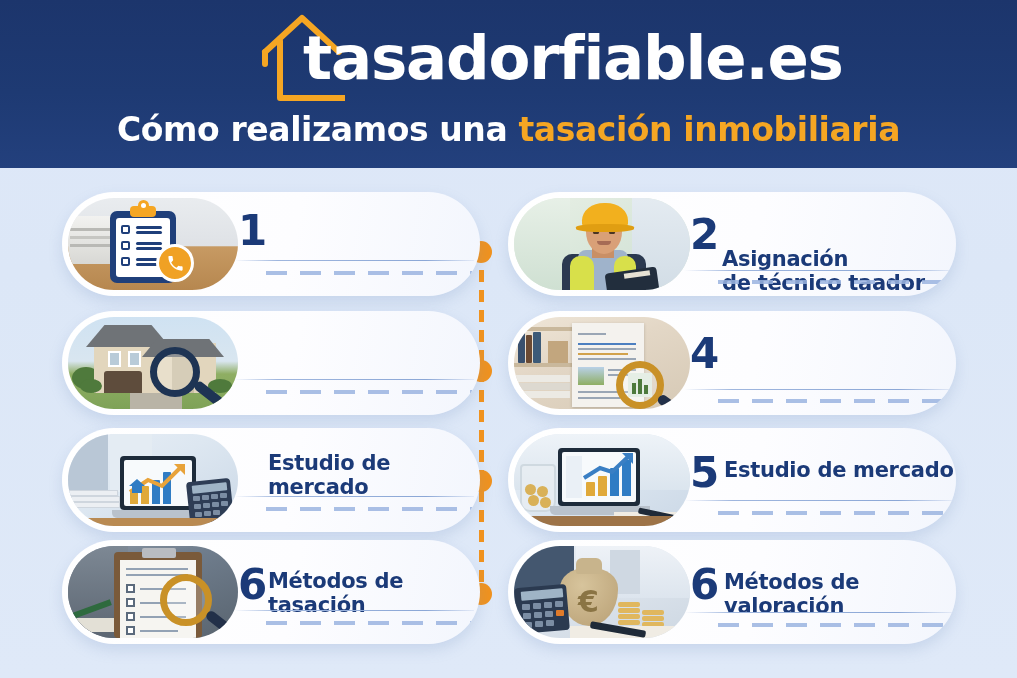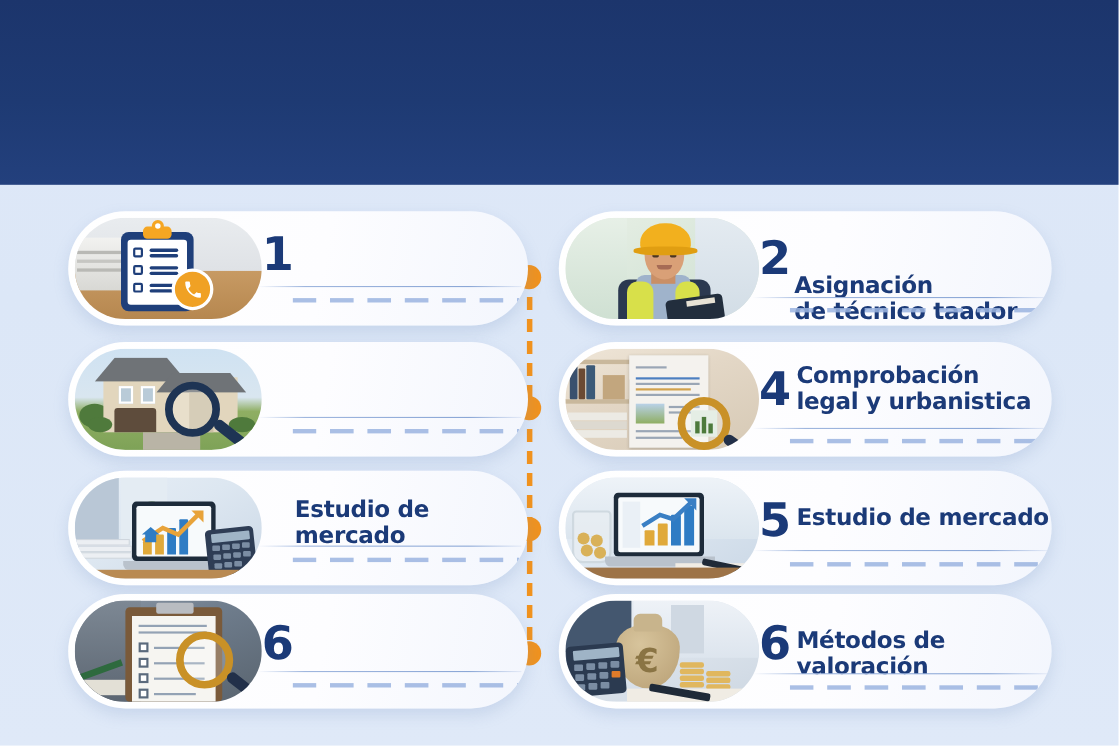--- a/index.html
+++ b/index.html
@@ -170,20 +170,33 @@
   .calc2 { background:#2b3a50; border-radius:4px; }
   .coin-stack { background:#e0b75e; border-radius:2px; }
   .sheet { background:#f0ece4; }
 </style>
 </head>
 <body>
 
 <div id="page">
 
   <div id="header">
+    <div id="logo-row">
+      <div id="logo-inner">
+        <svg id="house-mark" viewBox="0 0 86 92">
+          <path d="M6 40 L43 6 L80 40" fill="none" stroke="#f5a623" stroke-width="6" stroke-linecap="round" stroke-linejoin="round"></path>
+          <path d="M6 40 L6 52" fill="none" stroke="#f5a623" stroke-width="6" stroke-linecap="round"></path>
+          <path d="M21 29 L21 86 L110 86" fill="none" stroke="#f5a623" stroke-width="6" stroke-linecap="round" stroke-linejoin="round"></path>
+        </svg>
+        <div id="logo-word">tasadorfiable.es</div>
+      </div>
+    </div>
+    <div id="subtitle">
+      <span class="w">Cómo realizamos una</span><span class="w">&nbsp;</span><span class="o">tasación inmobiliaria</span>
+    </div>
   </div>
 
   <div id="timeline"></div>
   <div class="node" style="left:470px; top:241px;">
     <div class="stub"></div>
       <div class="dot"></div>
   </div>
   <div class="node" style="left:470px; top:360px;">
     <div class="stub"></div>
       <div class="dot"></div>
@@ -311,22 +324,20 @@
         <div class="shape mag-gold" style="left:102px;top:44px;width:48px;height:48px;"></div>
         <div class="shape" style="left:114px;top:56px;width:24px;height:24px;background:#e5eee5;"></div>
         <div class="shape" style="left:118px;top:66px;width:4px;height:11px;background:#4d7a3c;"></div>
         <div class="shape" style="left:124px;top:62px;width:4px;height:15px;background:#4d7a3c;"></div>
         <div class="shape" style="left:130px;top:68px;width:4px;height:9px;background:#4d7a3c;"></div>
         <div class="shape mag-handle-gold" style="left:142px;top:84px;width:30px;height:10px;transform:rotate(36deg);"></div>
       </div>
     </div>
     <div class="body" style="left:182px; width:266px;">
       <div class="num" style="left:0px; top:22px; font-size:42px;">4</div>
-      <div class="title" style="left:34px; top:19px; font-size:21px; width:236px;">Comprobación
-legal y urbanistica</div>
       <div class="rule" style="left:-6px; top:78px; width:268px;"></div>
       <div class="dashes" style="left:28px; top:88px; width:232px;"></div>
     </div>
   </div>
 
   <div class="card left-card" style="left:62px; top:428px; width:418px;">
     <div class="thumb">
       <div class="sc bg-office">
         <div class="shape" style="left:0;top:0;width:40px;height:64px;background:#b9c7d6;"></div>
         <div class="shape" style="left:42px;top:0;width:42px;height:58px;background:#e4ecf3;"></div>
@@ -424,20 +435,21 @@
         <div class="shape cb-box" style="left:58px;top:66px;width:9px;height:9px;"></div>
         <div class="shape cb-line" style="left:72px;top:70px;width:46px;"></div>
         <div class="shape cb-box" style="left:58px;top:80px;width:9px;height:9px;"></div>
         <div class="shape cb-line" style="left:72px;top:84px;width:38px;"></div>
         <div class="shape mag-gold" style="left:92px;top:28px;width:52px;height:52px;"></div>
         <div class="shape mag-handle-gold" style="left:136px;top:72px;width:32px;height:10px;transform:rotate(38deg);"></div>
       </div>
     </div>
     <div class="body" style="left:176px; width:242px;">
       <div class="num" style="left:0px; top:24px; font-size:42px;">6</div>
+      <div class="title" style="left:30px; top:30px; font-size:21px; width:220px;">Métodos de tasación</div>
       <div class="rule" style="left:-4px; top:70px; width:240px;"></div>
       <div class="dashes" style="left:28px; top:81px; width:206px;"></div>
     </div>
   </div>
 
   <div class="card right-card" style="left:508px; top:540px; width:448px;">
     <div class="thumb">
       <div class="sc bg-money">
         <div class="shape" style="left:0;top:0;width:60px;height:58px;background:#44576f;"></div>
         <div class="shape" style="left:62px;top:0;width:114px;height:52px;background:linear-gradient(180deg,#eef2f7,#dde5ee);"></div>

